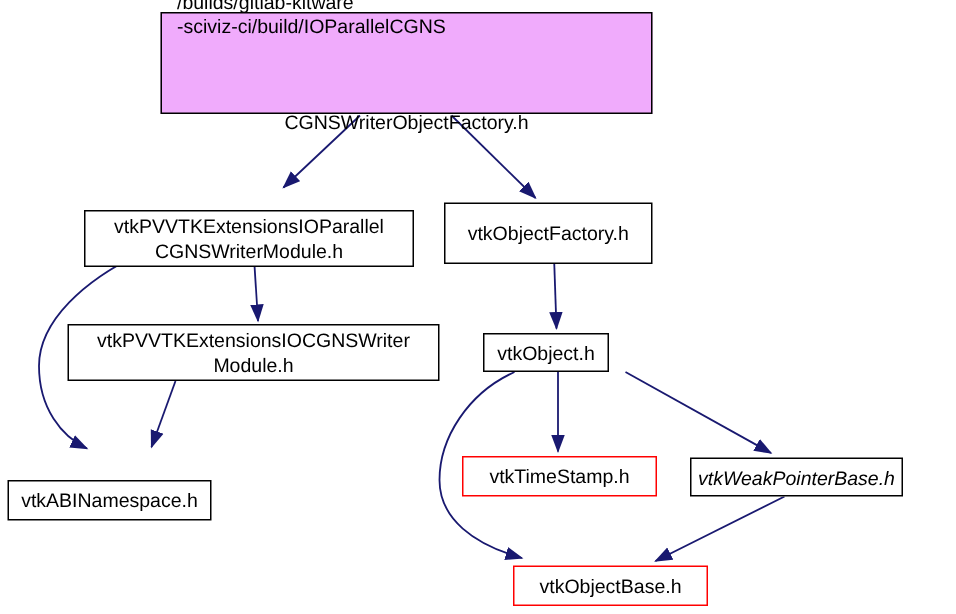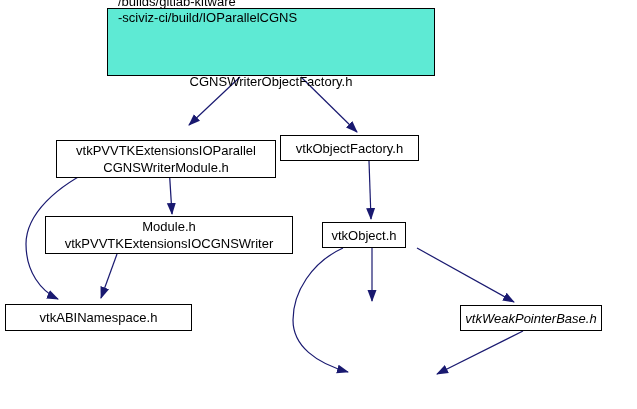--- a/index.html
+++ b/index.html
@@ -20,21 +20,21 @@
     font-size:13px;
     display:flex;
     flex-direction:column;
     justify-content:center;
     text-align:center;
     line-height:17px;
     white-space:nowrap;
     cursor:pointer;
   }
   .node.focus{
-    background:#5eead4;
+    background:#f0abfc;
     border:1.6px solid #000000;
     line-height:16px;
     padding:0 10px;
   }
   .node.truncated{border:1.5px solid #ff0000;}
   .ln-left{text-align:left;}
   .ln-center{text-align:center;margin-top:48px;}
   .edge{stroke:#191970;stroke-width:1.2;fill:none;}
 </style>
 </head>
@@ -64,36 +64,42 @@
     <div class="ln-left">/builds/gitlab-kitware</div>
     <div class="ln-left">-sciviz-ci/build/IOParallelCGNS</div>
     <div class="ln-center">CGNSWriterObjectFactory.h</div>
   </div>
 
   <div class="node" style="left:56px;top:140px;width:220px;height:38px;">
     <div>vtkPVVTKExtensionsIOParallel</div>
     <div>CGNSWriterModule.h</div>
   </div>
 
-  <div class="node" style="left:280px;top:135px;width:139px;height:26px;">
+  <div class="node" style="left:296px;top:135px;width:139px;height:41px;">
     <div>vtkObjectFactory.h</div>
   </div>
 
   <div class="node" style="left:45px;top:216px;width:248px;height:38px;">
+    <div>vtkPVVTKExtensionsIOCGNSWriter</div>
     <div>Module.h</div>
-    <div>vtkPVVTKExtensionsIOCGNSWriter</div>
   </div>
 
   <div class="node" style="left:322px;top:222px;width:84px;height:26px;">
     <div>vtkObject.h</div>
   </div>
 
-  <div class="node" style="left:5px;top:304px;width:187px;height:27px;text-align:center;">
+  <div class="node" style="left:5px;top:320px;width:136px;height:27px;text-align:center;">
     <div>vtkABINamespace.h</div>
   </div>
 
+  <div class="node truncated" style="left:308px;top:304px;width:130px;height:27px;">
+    <div>vtkTimeStamp.h</div>
+  </div>
 
   <div class="node" style="left:460px;top:305px;width:142px;height:26px;font-style:italic;">
     <div>vtkWeakPointerBase.h</div>
   </div>
 
+  <div class="node truncated" style="left:342px;top:377px;width:130px;height:27px;">
+    <div>vtkObjectBase.h</div>
+  </div>
 
 </div>
 
 </body></html>

